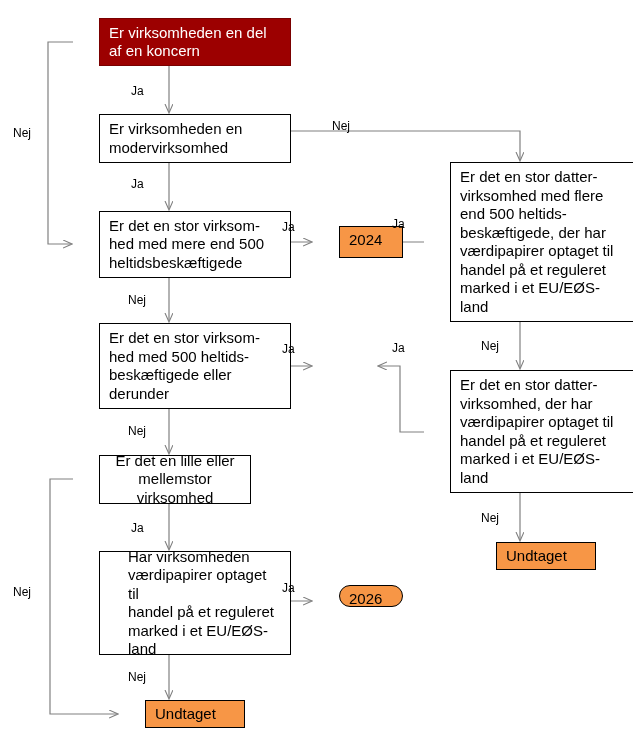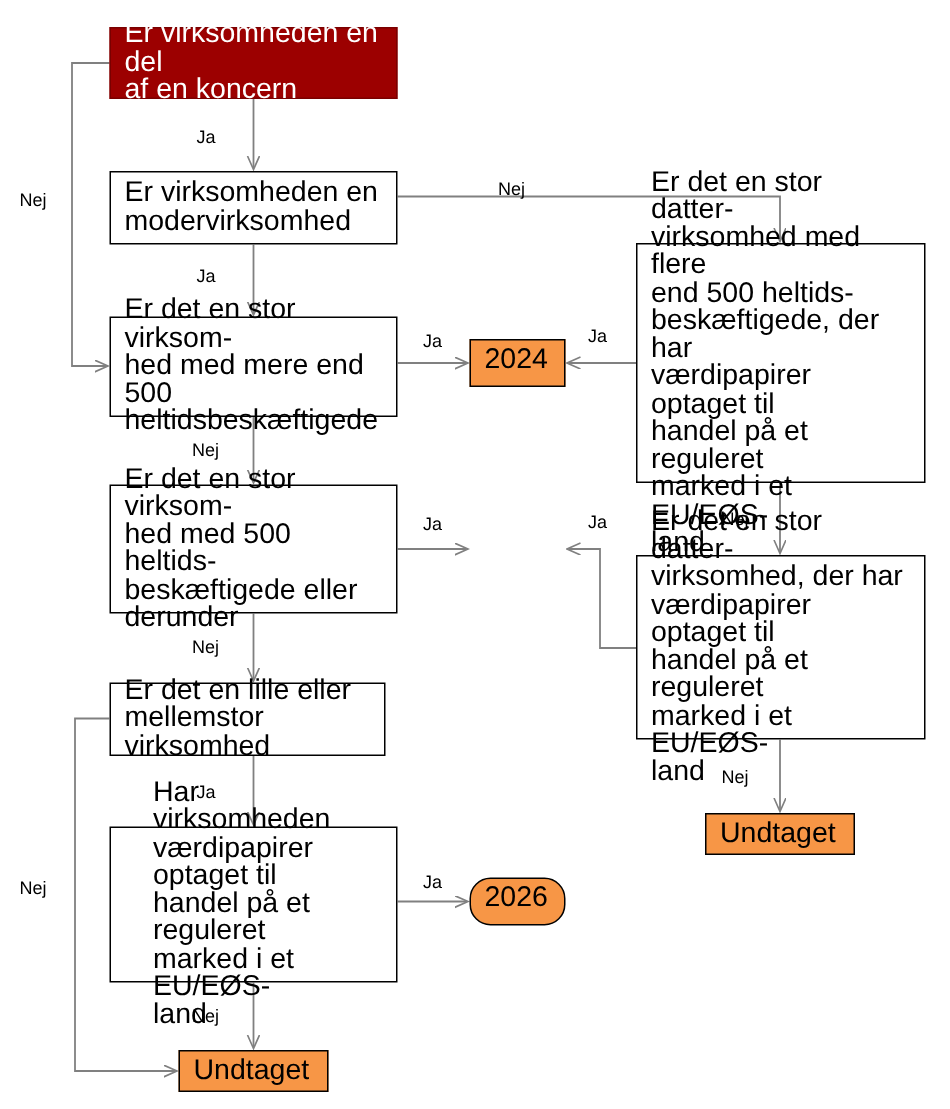--- a/index.html
+++ b/index.html
@@ -25,26 +25,27 @@
     width: 633px;
     height: 739px;
     pointer-events: none;
   }
   .node {
     position: absolute;
     box-sizing: border-box;
     border: 1px solid #000000;
     display: flex;
     align-items: center;
-    font-size: 19px;
+    font-size: 15px;
     line-height: 18.5px;
     color: #000000;
     padding: 4px 9px;
     background: #ffffff;
     white-space: pre-line;
+    margin-left: 26px;
   }
   .node.start {
     background: #9C0000;
     border: 1px solid #7a0000;
     color: #ffffff;
   }
   .node.term {
     background: #F79646;
     border: 1px solid #000000;
     color: #000000;
@@ -128,21 +129,21 @@
 heltidsbeskæftigede</span>
   </div>
 
   <div class="node" style="left:73px; top:323px; width:192px; height:86px;">
     <span class="txt">Er det en stor virksom-
 hed med 500 heltids-
 beskæftigede eller
 derunder</span>
   </div>
 
-  <div class="node" style="left:73px; top:455px; width:184px; height:49px;">
+  <div class="node" style="left:73px; top:455px; width:152px; height:49px;text-align:center;">
     <span class="txt">Er det en lille eller
 mellemstor virksomhed</span>
   </div>
 
   <div class="node" style="left:73px; top:551px; width:192px; height:104px;padding-left:28px;">
     <span class="txt">Har virksomheden
 værdipapirer optaget til
 handel på et reguleret
 marked i et EU/EØS-
 land</span>
@@ -166,21 +167,21 @@
 handel på et reguleret
 marked i et EU/EØS-
 land</span>
   </div>
 
   <div class="node term" style="left:313px; top:226px; width:64px; height:32px;">
     <span class="txt">2024</span>
   </div>
 
 
-  <div class="node term" style="left:313px; top:585px; width:64px; height:32px;border-radius:14px;">
+  <div class="node term" style="left:313px; top:585px; width:64px; height:22px;border-radius:14px;">
     <span class="txt">2026</span>
   </div>
 
   <div class="node term" style="left:470px; top:542px; width:100px; height:28px;">
     <span class="txt">Undtaget</span>
   </div>
 
   <div class="node term" style="left:119px; top:700px; width:100px; height:28px;">
     <span class="txt">Undtaget</span>
   </div>

